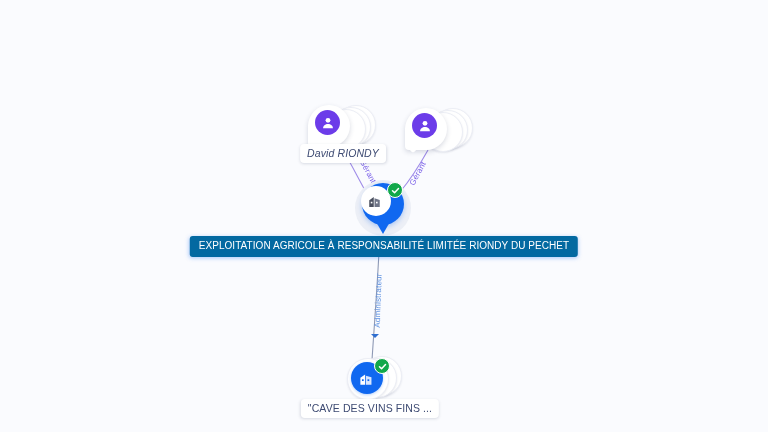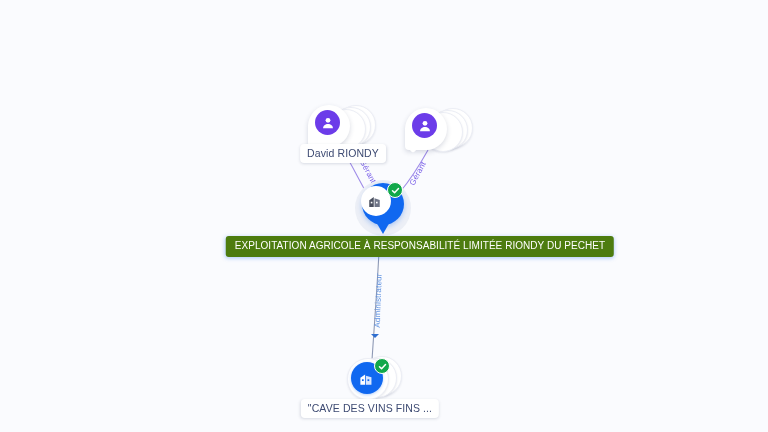--- a/index.html
+++ b/index.html
@@ -158,28 +158,27 @@
     color: #3d4a72;
     border-radius: 4px;
     padding: 3px 7px 4px 7px;
     font-size: 10.5px;
     line-height: 12px;
     white-space: nowrap;
     box-shadow: 0 1px 3px rgba(40,50,90,.16);
     letter-spacing: .1px;
   }
   .node-label.primary {
-    background: #4d7c0f;
+    background: #0369a1;
     color: #ffffff;
     font-size: 10px;
     letter-spacing: .05px;
     padding: 4px 9px 5px 9px;
     border-radius: 3px;
     box-shadow: 0 1px 4px rgba(16,104,240,.35);
-    margin-left: 36px;
   }
   .edge-label {
     position: absolute;
     font-size: 8px;
     letter-spacing: .2px;
     white-space: nowrap;
     transform-origin: 50% 50%;
   }
   .edge-label.role-gerant { color: #7b61e8; }
   .edge-label.role-admin  { color: #5a8fe0; }
@@ -218,21 +217,21 @@
     <div class="stack-card c2"></div>
     <div class="stack-card c1"></div>
     <div class="person-pin"></div>
     <div class="avatar-circle">
       <svg viewBox="0 0 24 24" fill="#ffffff">
         <circle cx="12" cy="8" r="3.6"></circle>
         <path d="M4.6 20c0-4.1 3.3-6.6 7.4-6.6s7.4 2.5 7.4 6.6z"></path>
       </svg>
     </div>
   </div>
-  <div class="node-label" style="left:343px; top:144px;">David RIONDY</div>
+  <div class="node-label" style="left:343px; top:144px;font-style:italic;">David RIONDY</div>
 
   <div class="node person-node" style="left:440px; top:134px;">
     <div class="stack-card c3"></div>
     <div class="stack-card c2"></div>
     <div class="stack-card c1"></div>
     <div class="person-pin"></div>
     <div class="avatar-circle">
       <svg viewBox="0 0 24 24" fill="#ffffff">
         <circle cx="12" cy="8" r="3.6"></circle>
         <path d="M4.6 20c0-4.1 3.3-6.6 7.4-6.6s7.4 2.5 7.4 6.6z"></path>

